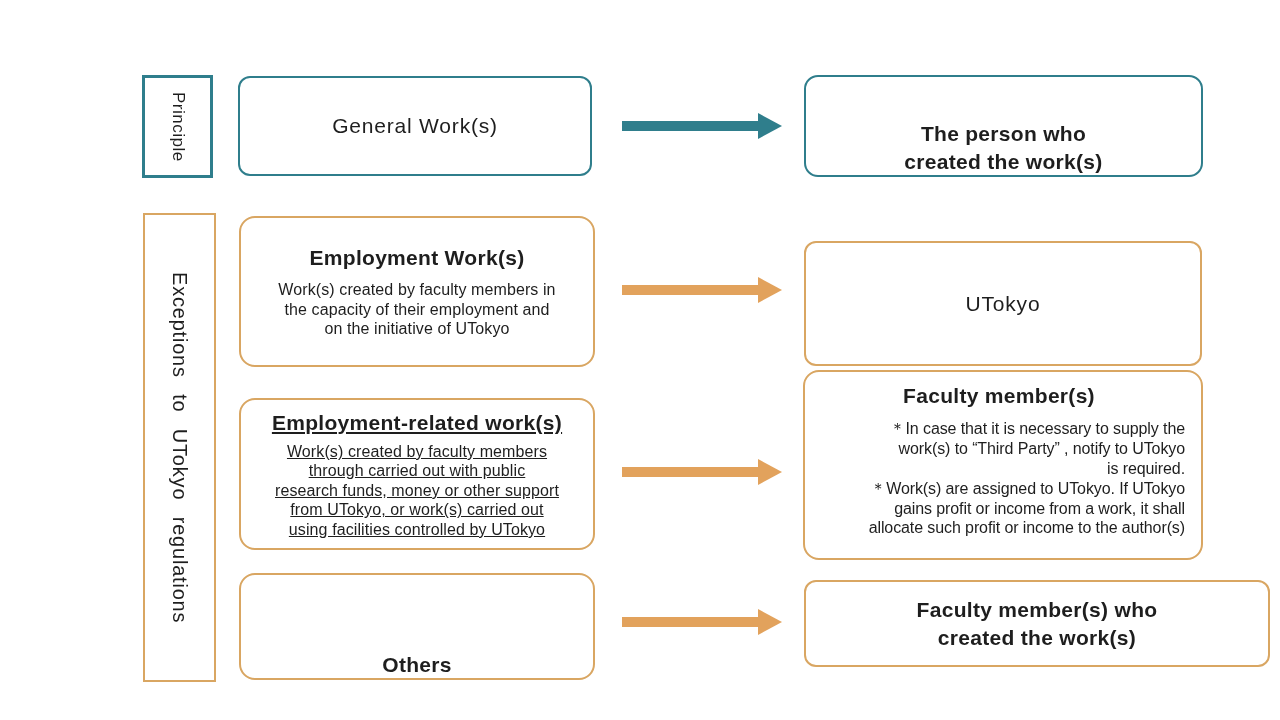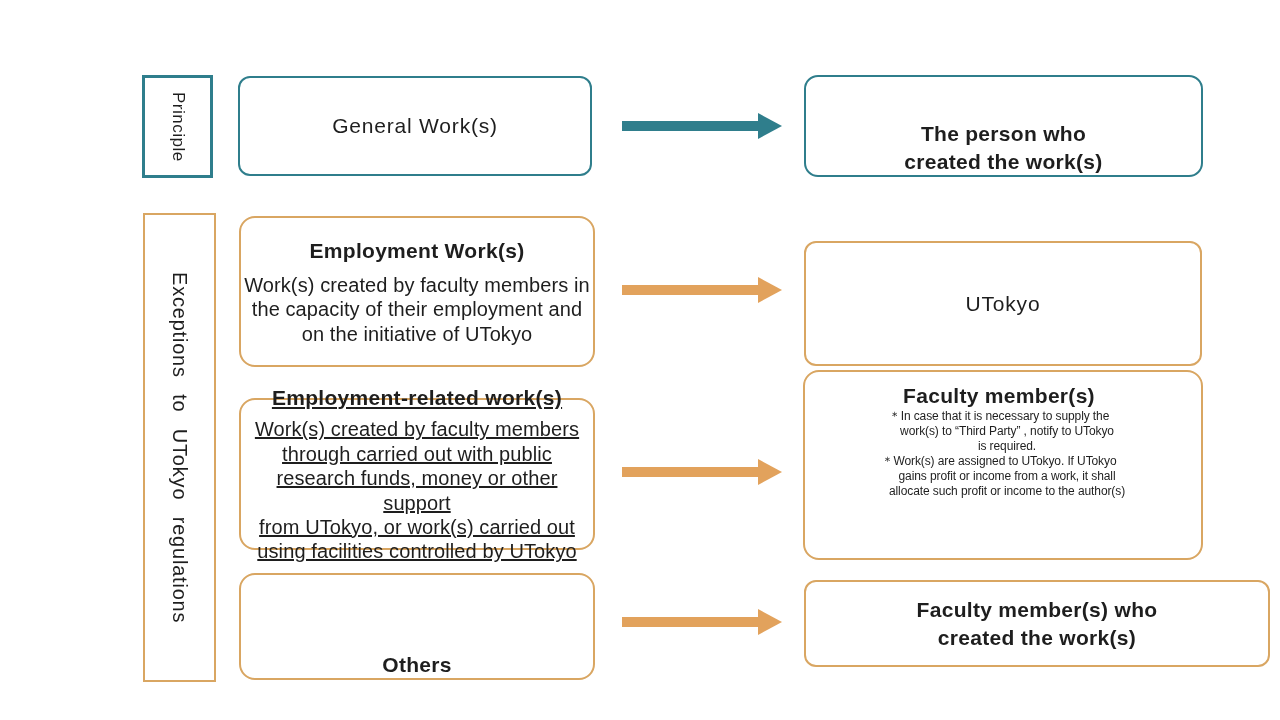--- a/index.html
+++ b/index.html
@@ -30,37 +30,37 @@
   .teal-border { border-color: var(--teal); }
   .orange-border { border-color: var(--orange_border); }
 
   .title {
     font-size: 21px; font-weight: bold;
     line-height: 1.3; letter-spacing: 0.3px;
     white-space: pre-line;
   }
   .title.regular { font-weight: normal; letter-spacing: 0.8px; }
   .body-text {
-    font-size: 20px; line-height: 1.22;
+    font-size: 16px; line-height: 1.22;
     margin-top: 9px; white-space: pre-line;
     letter-spacing: 0.1px;
   }
 
   
   .vlabel {
     position: absolute; background: #fff; border-style: solid;
     display: flex; align-items: center; justify-content: center;
   }
   .vlabel span { writing-mode: vertical-rl; white-space: nowrap; }
   .vlabel-principle span { font-size: 17px; letter-spacing: 0.5px; }
   .vlabel-exceptions span { font-size: 20px; letter-spacing: 0.8px; word-spacing: 10px; }
 
   
   .faculty-box { justify-content: flex-start; padding: 10px 16px 6px 8px; }
-  .notes { text-align: center; font-size: 12px; line-height: 1.24; width: 100%; }
+  .notes { text-align: right; font-size: 16px; line-height: 1.24; margin-top: 10px; width: 100%; }
   .note { padding-left: 16px; text-indent: -16px; white-space: pre-line; letter-spacing: -0.1px; }
 
   
   .arrow { position: absolute; display: flex; align-items: center; height: 26px; }
   .arrow .shaft { width: 136px; height: 10px; }
   .arrow .head {
     width: 0; height: 0;
     border-top: 13px solid transparent;
     border-bottom: 13px solid transparent;
     border-left-width: 24px; border-left-style: solid;

